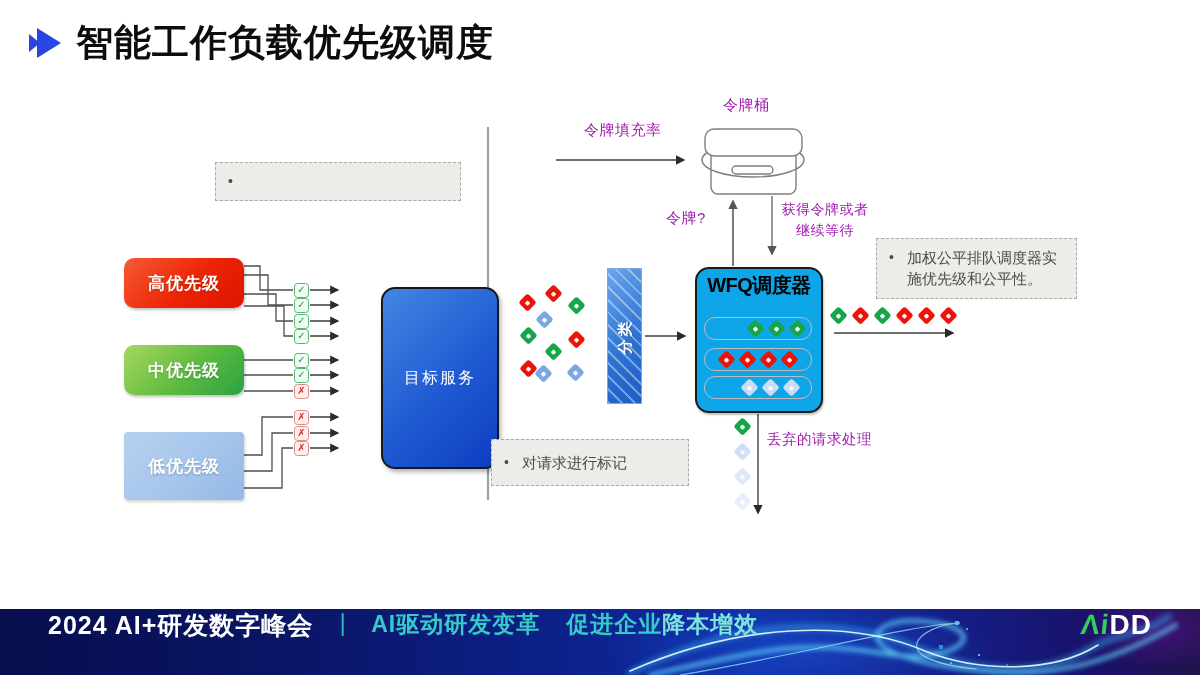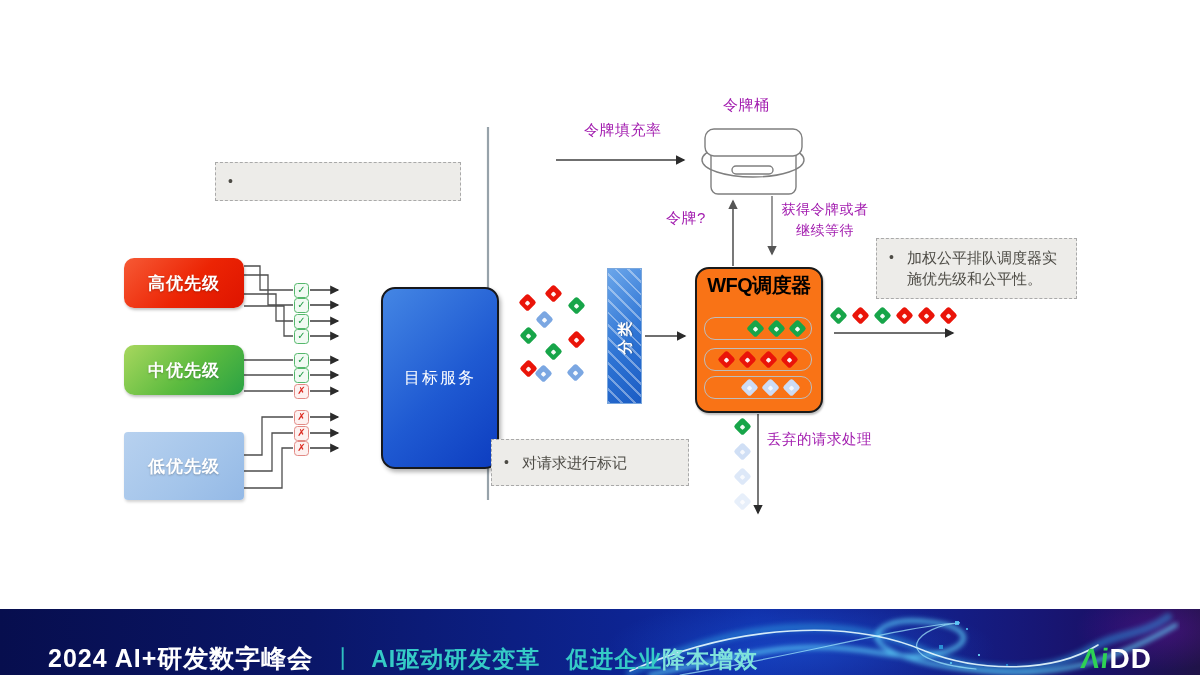--- a/index.html
+++ b/index.html
@@ -57,21 +57,21 @@
       border:1px solid #7aa7dd;
       background:
         repeating-linear-gradient(45deg,rgba(255,255,255,.38) 0 2px,rgba(255,255,255,0) 2px 9px),
         linear-gradient(135deg,#6ba6ea 0%,#2e74d4 55%,#1b5cc4 100%);
       display:flex;align-items:center;justify-content:center;}
   .classify-bar .vtext{transform:rotate(-90deg);color:#fff;font-weight:700;font-size:15px;
       letter-spacing:3px;white-space:nowrap;text-shadow:0 1px 1px rgba(0,0,0,.3);}
 
   
   .wfq-box{position:absolute;left:695px;top:267px;width:128px;height:146px;box-sizing:border-box;
-      background:#f97316;border:2.5px solid #1a1a1a;border-radius:14px;box-shadow:1px 2px 2px rgba(0,0,0,.25);}
+      background:#0ea5e9;border:2.5px solid #1a1a1a;border-radius:14px;box-shadow:1px 2px 2px rgba(0,0,0,.25);}
   .wfq-title{margin-top:3px;text-align:center;font-size:20px;font-weight:800;color:#000;letter-spacing:-0.5px;}
   .wfq-row{position:absolute;left:7px;width:108px;height:23px;border:1.3px solid #bdbdbd;border-radius:11px;
       box-sizing:border-box;display:flex;align-items:center;gap:8px;}
   .wfq-row.r1{top:48px;justify-content:flex-end;padding-right:7px;}
   .wfq-row.r2{top:79px;justify-content:center;}
   .wfq-row.r3{top:107px;justify-content:flex-end;padding-right:13px;}
 
   
   .dlabel{position:absolute;color:#a21caf;font-size:15px;letter-spacing:.5px;}
   .lbl-bucket{left:723px;top:96px;}
@@ -87,21 +87,21 @@
   
   .footer{position:absolute;left:0;top:609px;width:1200px;height:66px;overflow:hidden;
       background:
         radial-gradient(120px 60px at 1160px 20px,rgba(90,20,150,.55),rgba(0,0,0,0) 70%),
         radial-gradient(260px 70px at 800px 40px,rgba(30,90,220,.5),rgba(0,0,0,0) 75%),
         linear-gradient(90deg,#070e4e 0%,#0a1668 26%,#0d2492 52%,#0f2da6 63%,#141d84 80%,#1a1168 92%,#201348 100%);}
   .footer-swirl{position:absolute;left:620px;top:0;}
   .sparkles{position:absolute;left:955px;top:12px;width:4px;height:4px;background:#5fd0ff;opacity:.85;
       box-shadow:10px 6px 0 -1px #49c0f0,-16px 24px 0 #2ea0e0,22px 32px 0 -1px #70e0ff,
                  36px 14px 0 -2px #3bb5ef,-6px 40px 0 -1px #55c8f5,50px 42px 0 -1px #2a90d8,62px 8px 0 -2px #66d8ff;}
-  .footer-content{position:absolute;inset:0;display:flex;align-items:flex-end;
+  .footer-content{position:absolute;inset:0;display:flex;align-items:flex-start;
       padding:0 48px;box-sizing:border-box;}
   .f-title{color:#fff;font-size:25px;font-weight:800;letter-spacing:1px;white-space:nowrap;}
   .f-divider{color:#2fbfc0;font-size:24px;font-weight:300;margin:0 16px 0 18px;}
   .f-slogan-a{color:#35cbc6;font-size:23px;font-weight:700;letter-spacing:1px;white-space:nowrap;}
   .f-slogan-b{color:#35cbc6;font-size:23px;font-weight:700;letter-spacing:1px;margin-left:26px;white-space:nowrap;}
   .f-slogan-b .strong{color:#7fe3dc;font-weight:800;}
   .f-logo{margin-left:auto;font-size:28px;font-weight:800;letter-spacing:1px;display:flex;align-items:baseline;}
   .f-logo .p1{color:#2ed254;transform:skewX(-6deg);}
   .f-logo .p2{color:#ffffff;}
 </style>
@@ -158,20 +158,27 @@
     <g stroke="#3f3f3f" stroke-width="1.4" fill="none">
       <line x1="556" y1="160" x2="684" y2="160" marker-end="url(#ah)"></line>
       <line x1="733" y1="266" x2="733" y2="201" marker-end="url(#ahg)"></line>
       <line x1="772" y1="196" x2="772" y2="254" marker-end="url(#ahg)" stroke="#6e6e6e"></line>
       <line x1="645" y1="336" x2="685" y2="336" marker-end="url(#ah)"></line>
       <line x1="834" y1="333" x2="953" y2="333" marker-end="url(#ah)"></line>
       <line x1="758" y1="414" x2="758" y2="513" marker-end="url(#ah)"></line>
     </g>
   </svg>
 
+  <div class="title-row">
+    <svg class="title-icon" viewBox="0 0 36 36">
+      <path d="M1,9 L12,18 L1,27 Z" fill="#2746e3"></path>
+      <path d="M9,3 L33,18 L9,33 Z" fill="#2746e3"></path>
+    </svg>
+    <div class="page-title">智能工作负载优先级调度</div>
+  </div>
 
   <div class="note note-agent">
     <span class="bullet">•</span>
   </div>
 
   <div class="pbox high">高优先级</div>
   <div class="pbox mid">中优先级</div>
   <div class="pbox low">低优先级</div>
   <div class="target-box">目标服务</div>
 

